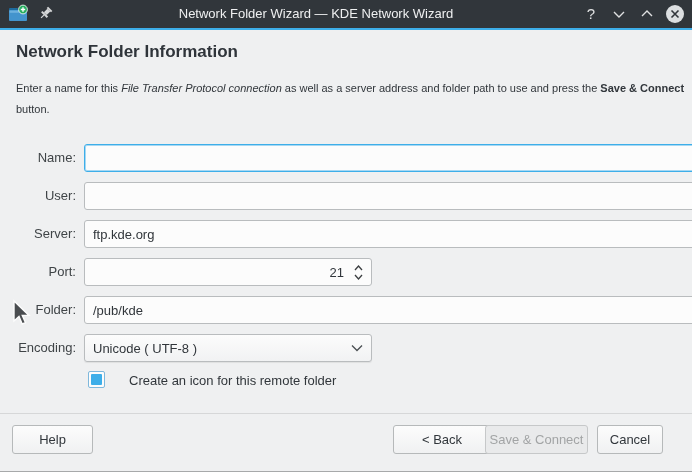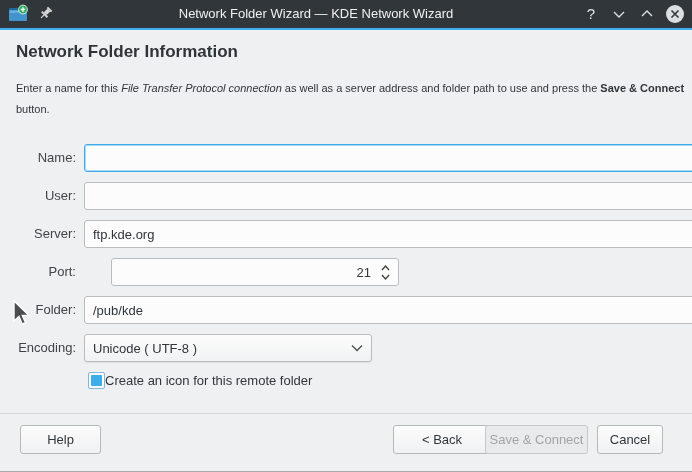--- a/index.html
+++ b/index.html
@@ -58,61 +58,61 @@
     font-family:"Liberation Sans", sans-serif;
     font-size:13px; color:#31363b; padding:0 8px; outline:none;
   }
   .text-field.focused {
     border-color:#3daee9;
     box-shadow: inset 0 0 0 1px rgba(61,174,233,.45);
   }
   .spinbox {
     position:absolute; left:84px; width:288px; height:28px;
     background:#fcfcfc; border:1px solid #b9bcbe; border-radius:3px;
-    display:flex; align-items:center;margin-left:27px;
+    display:flex; align-items:center;
   }
   .spinbox input {
     flex:1; border:none; background:transparent; outline:none;
     font-family:"Liberation Sans", sans-serif;
     font-size:13px; color:#31363b; text-align:right; padding:0 4px 0 8px;
     min-width:0;
   }
   .spin-arrows { width:20px; height:24px; display:flex; flex-direction:column;
     align-items:center; justify-content:center; gap:3px; margin-right:3px; }
   .combobox {
     position:absolute; left:84px; width:288px; height:28px;
     background:linear-gradient(180deg,#fcfcfc,#f1f2f3);
     border:1px solid #b9bcbe; border-radius:3px;
     box-shadow:0 1px 1px rgba(0,0,0,.07);
     display:flex; align-items:center; padding:0 8px;
     font-size:13px; color:#31363b;gap:43px;
   }
   .combobox .cb-text { flex:1; }
   .checkbox-row { position:absolute; left:88px; top:371px; height:19px;
-    display:flex; align-items:center; gap:0; }
+    display:flex; gap:24px; }
   .checkbox {
     width:17px; height:17px; background:#fcfcfc;
     border:1px solid #7fb8dc; border-radius:2px;
     display:flex; align-items:center; justify-content:center;
   }
   .checkbox .mark { width:11px; height:11px; background:#3daee9; border-radius:1px; }
   .checkbox-label { font-size:13px; color:#31363b; line-height:19px; }
 
   .separator { position:absolute; top:413px; left:0; right:0; height:1px; background:#d6d7d8; }
 
   .btn {
     position:absolute; top:425px; height:29px;
     background:linear-gradient(180deg,#fcfcfc,#f0f1f2);
     border:1px solid #b6b9ba; border-radius:3px;
     font-family:"Liberation Sans", sans-serif;
     font-size:13px; color:#31363b;
     display:flex; align-items:center; justify-content:center;
     padding:0;
   }
-  .btn-help   { left:20px;  width:81px; }
+  .btn-help   { left:12px;  width:81px; }
   .btn-back   { left:393px; width:98px; }
   .btn-save   { left:485px; width:103px;
     background:#e9eaeb; border-color:#c6c8c9; color:#a2a4a5; box-shadow:none; }
   .btn-cancel { left:597px; width:66px; }
 
   .cursor { position:absolute; left:10px; top:299px; width:22px; height:28px; pointer-events:none; }
 </style>
 </head>
 <body>
 

